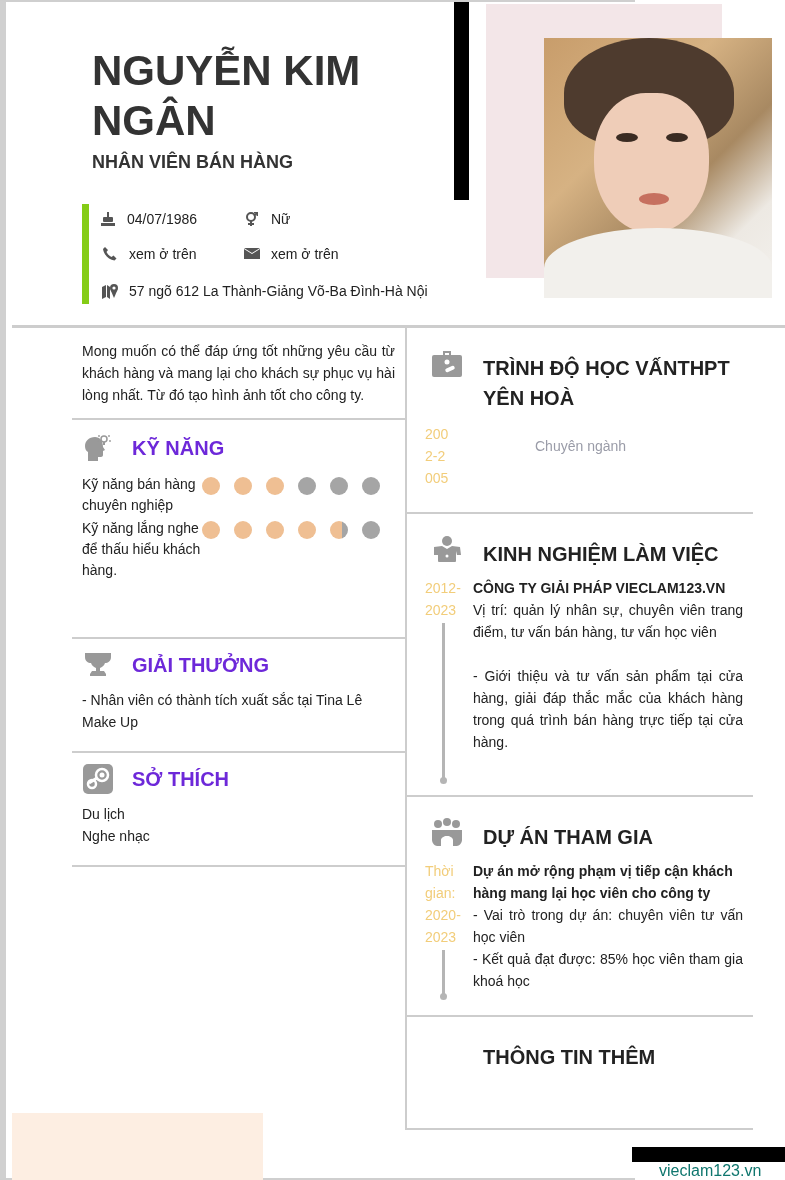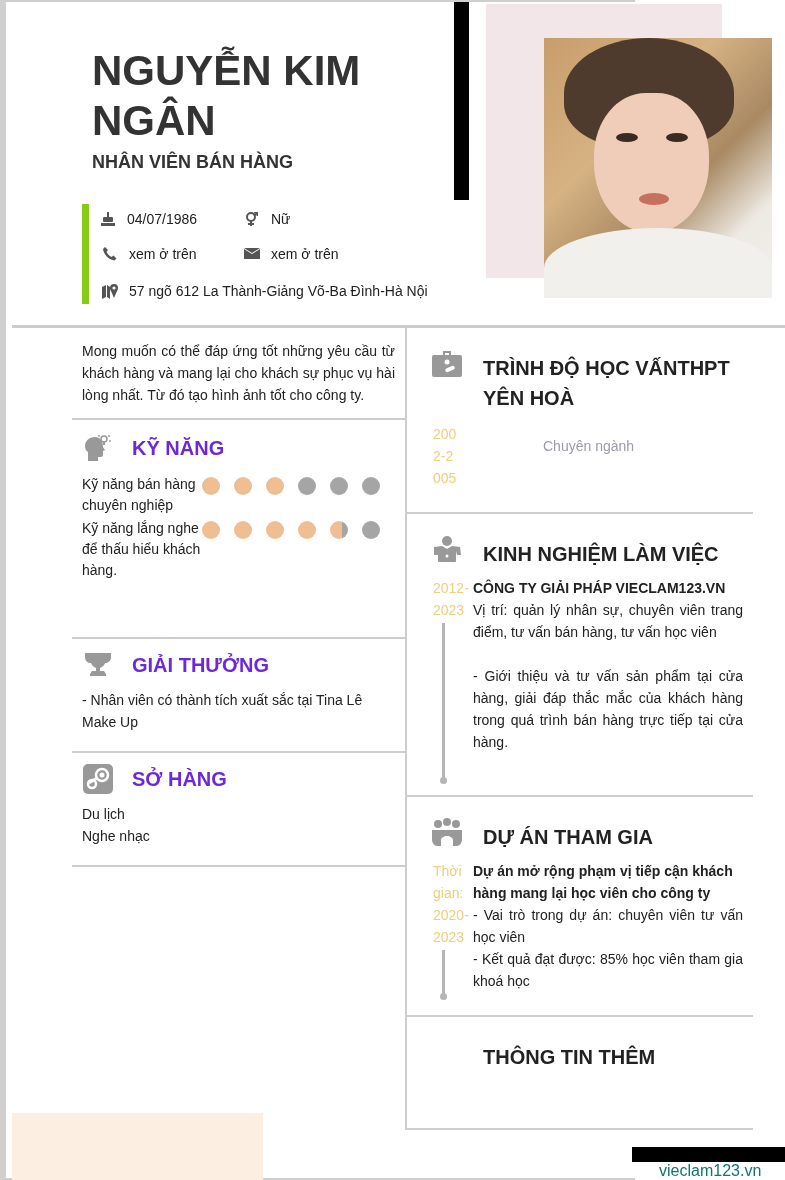--- a/index.html
+++ b/index.html
@@ -53,21 +53,21 @@
   .hobbies { padding-top: 10px; height: 112px; }
 
   .right-col { position: absolute; left: 401px; top: 326px; width: 346px; }
   .r-section { border-bottom: 2px solid #cdcdcd; position: relative; }
   .r-head { display: flex; align-items: flex-start; padding-left: 24px; }
   .r-head .sec-icon { width: 32px; height: 32px; display: flex; align-items: center; justify-content: center; margin-top: 20px; }
   .r-head .sec-icon svg { fill: #999; }
   .r-title { font-size: 20px; font-weight: bold; color: #222; margin-left: 20px; line-height: 30px; margin-top: 25px; }
 
   .r-body { display: flex; position: relative; }
-  .r-date { width: 66px; padding-left: 26px; font-size: 14px; line-height: 22px; color: #f2cd7a; }
+  .r-date { width: 66px; padding-left: 18px; font-size: 14px; line-height: 22px; color: #f2cd7a; }
   .r-content { flex: 1; padding-right: 10px; font-size: 14px; line-height: 22px; color: #222; text-align: justify; }
   .r-content .strong { font-weight: bold; }
   .timeline { position: absolute; left: 35px; width: 3px; background: #b5b5b5; }
   .timeline::after { content: ""; position: absolute; left: -2px; bottom: -4px; width: 7px; height: 7px; border-radius: 50%; background: #b5b5b5; }
 
   .deco-bottom-left { position: absolute; left: 6px; top: 1111px; width: 251px; height: 69px; background: #fdeee2; }
   .deco-bottom-bar { position: absolute; left: 626px; top: 1145px; width: 159px; height: 15px; background: #000; }
   .watermark { position: absolute; left: 653px; top: 1160px; font-size: 16px; color: #0f766e; }
 </style>
 </head>
@@ -206,21 +206,21 @@
       <div class="sec-head">
         <span class="sec-icon">
           <svg width="30" height="30" viewBox="0 0 30 30">
               <rect x="0" y="0" width="30" height="30" rx="5"></rect>
               <circle cx="19" cy="11" r="6" fill="none" stroke="#fff" stroke-width="2.5"></circle>
               <circle cx="19" cy="11" r="2.5" fill="#fff"></circle>
               <path d="M14 14L6 19" stroke="#fff" stroke-width="3"></path>
               <circle cx="9" cy="20" r="4" fill="none" stroke="#fff" stroke-width="2.5"></circle>
             </svg>
         </span>
-        <span class="sec-title">SỞ HÀNG</span>
+        <span class="sec-title">SỞ THÍCH</span>
       </div>
       <div class="sec-body">
         <div>Du lịch</div>
         <div>Nghe nhạc</div>
       </div>
     </div>
     <div class="hr-left"></div>
   </div>
 
   <div class="right-col">

